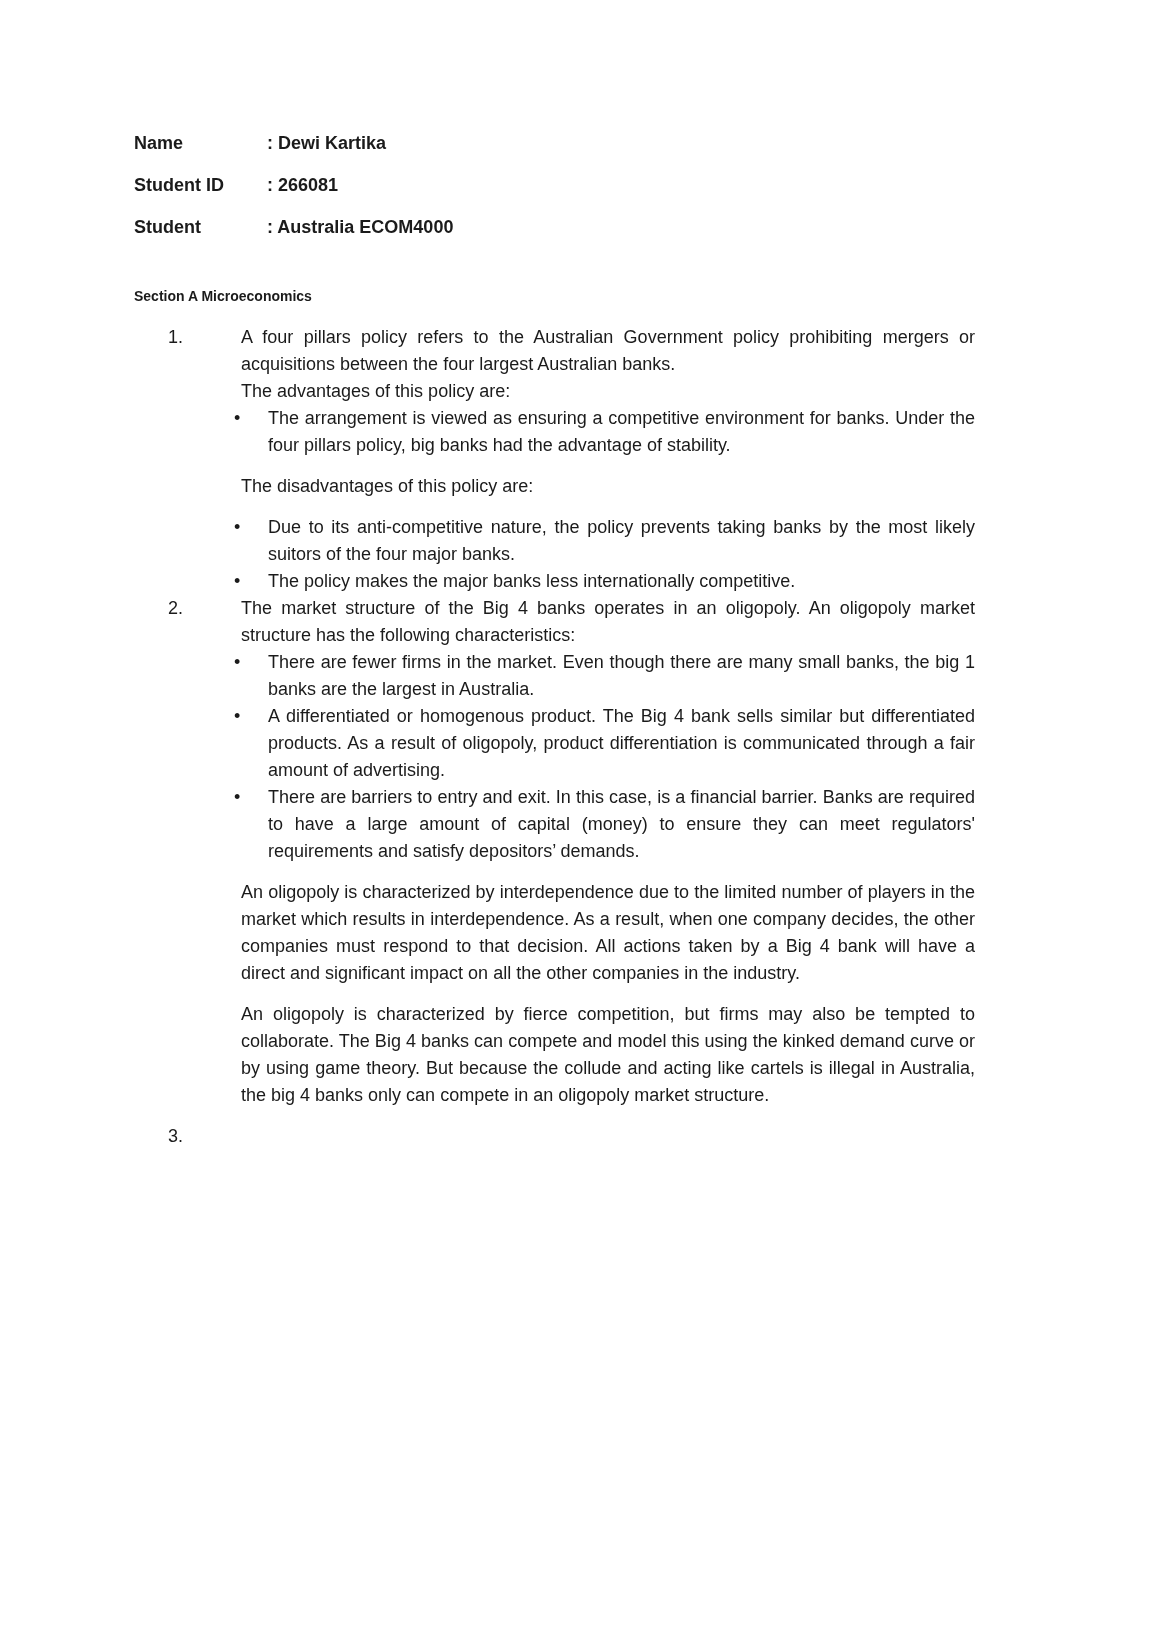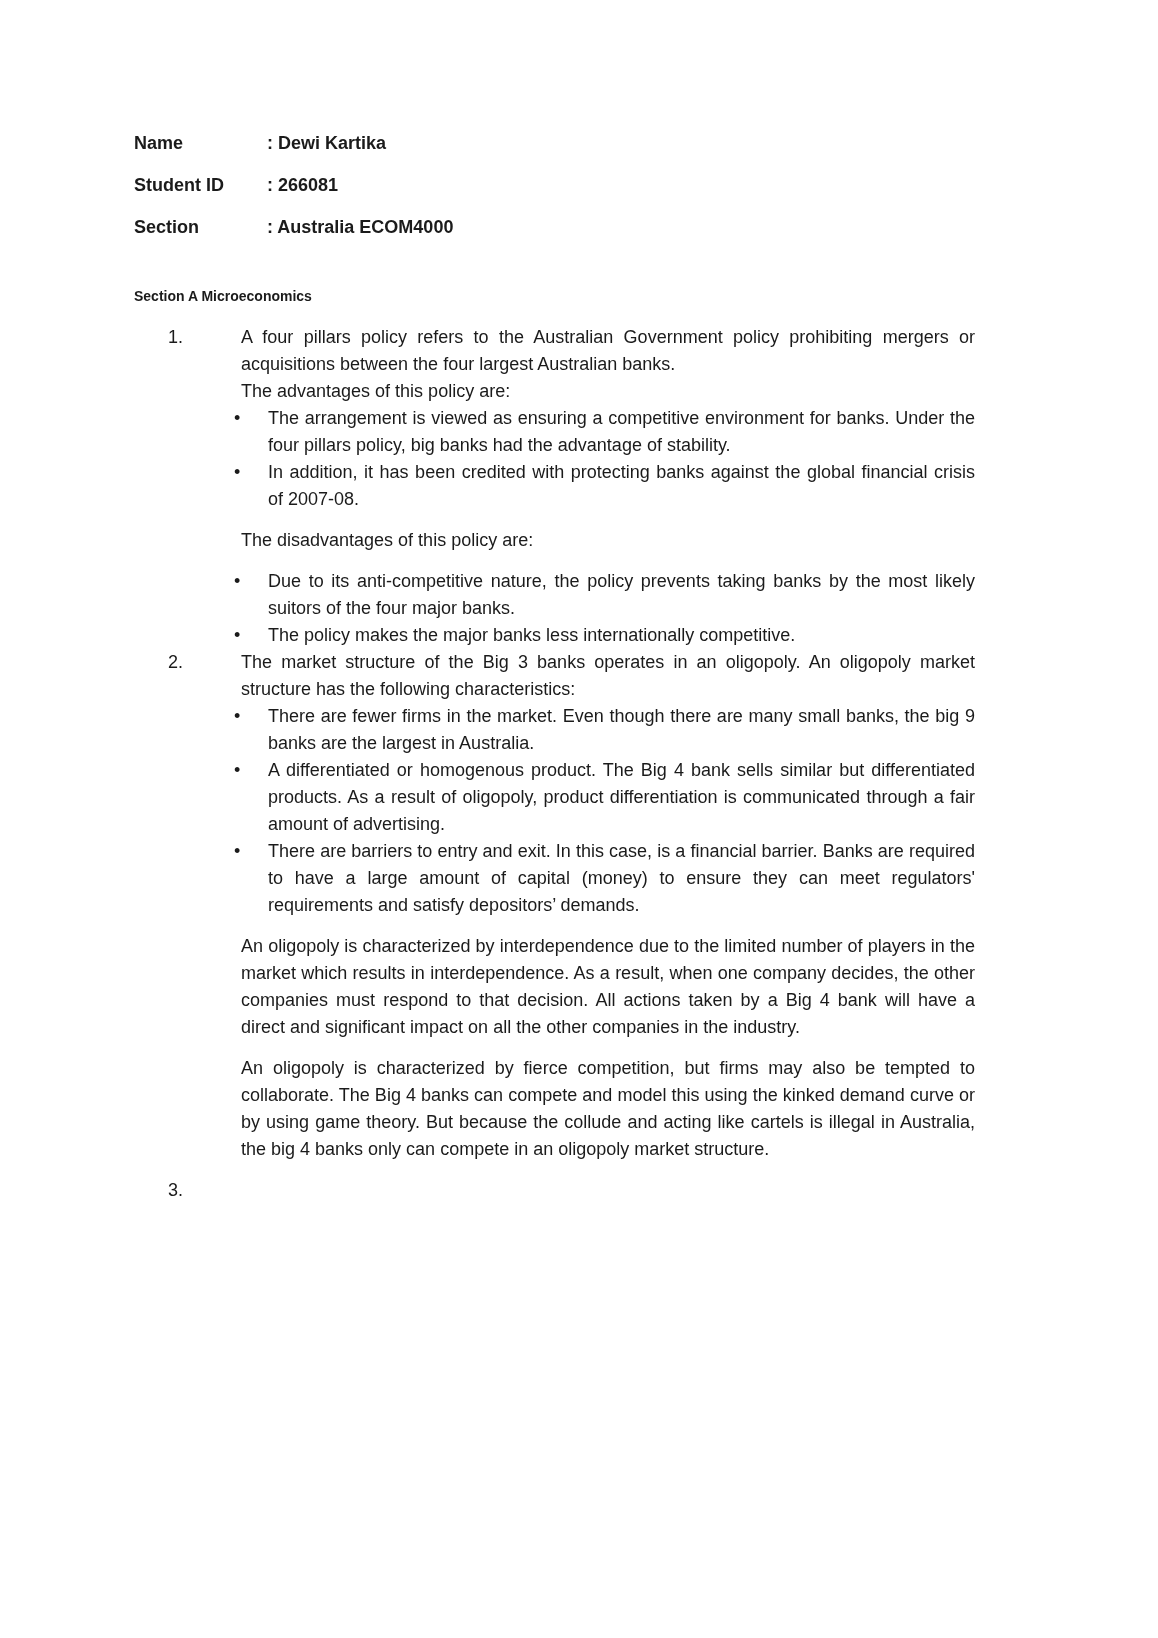--- a/index.html
+++ b/index.html
@@ -42,40 +42,36 @@
 <div class="page">
 
   <div class="hdr-block">
     <div class="hdr-row">
       <span class="hdr-label">Name</span><span>: Dewi Kartika</span>
     </div>
     <div class="hdr-row">
       <span class="hdr-label">Student ID</span><span>: 266081</span>
     </div>
     <div class="hdr-row">
-      <span class="hdr-label">Section</span><span>: Australia ECOM4000</span>
+      <span class="hdr-label">Student</span><span>: Australia ECOM4000</span>
     </div>
   </div>
 
   <div class="section-title">Section A Microeconomics</div>
 
   <div class="list-item">
     <div class="num">1.</div>
     <div class="item-body">
       <div class="para">A four pillars policy refers to the Australian Government policy prohibiting mergers or acquisitions between the four largest Australian banks.</div>
       <div class="para">The advantages of this policy are:</div>
 
       <div class="bullets">
         <div class="bullet">
           <span class="marker"></span>
           <div class="b-text">The arrangement is viewed as ensuring a competitive environment for banks. Under the four pillars policy, big banks had the advantage of stability.</div>
-        </div>
-        <div class="bullet">
-          <span class="marker"></span>
-          <div class="b-text">In addition, it has been credited with protecting banks against the global financial crisis of 2007-08.</div>
         </div>
       </div>
 
       <div class="para gap-top">The disadvantages of this policy are:</div>
 
       <div class="bullets gap-top">
         <div class="bullet">
           <span class="marker"></span>
           <div class="b-text">Due to its anti-competitive nature, the policy prevents taking banks by the most likely suitors of the four major banks.</div>
         </div>
@@ -83,26 +79,26 @@
           <span class="marker"></span>
           <div class="b-text">The policy makes the major banks less internationally competitive.</div>
         </div>
       </div>
     </div>
   </div>
 
   <div class="list-item">
     <div class="num">2.</div>
     <div class="item-body">
-      <div class="para">The market structure of the Big 3 banks operates in an oligopoly. An oligopoly market structure has the following characteristics:</div>
+      <div class="para">The market structure of the Big 4 banks operates in an oligopoly. An oligopoly market structure has the following characteristics:</div>
 
       <div class="bullets">
         <div class="bullet">
           <span class="marker"></span>
-          <div class="b-text">There are fewer firms in the market. Even though there are many small banks, the big 9 banks are the largest in Australia.</div>
+          <div class="b-text">There are fewer firms in the market. Even though there are many small banks, the big 1 banks are the largest in Australia.</div>
         </div>
         <div class="bullet">
           <span class="marker"></span>
           <div class="b-text">A differentiated or homogenous product. The Big 4 bank sells similar but differentiated products. As a result of oligopoly, product differentiation is communicated through a fair amount of advertising.</div>
         </div>
         <div class="bullet">
           <span class="marker"></span>
           <div class="b-text">There are barriers to entry and exit. In this case, is a financial barrier. Banks are required to have a large amount of capital (money) to ensure they can meet regulators' requirements and satisfy depositors’ demands.</div>
         </div>
       </div>

